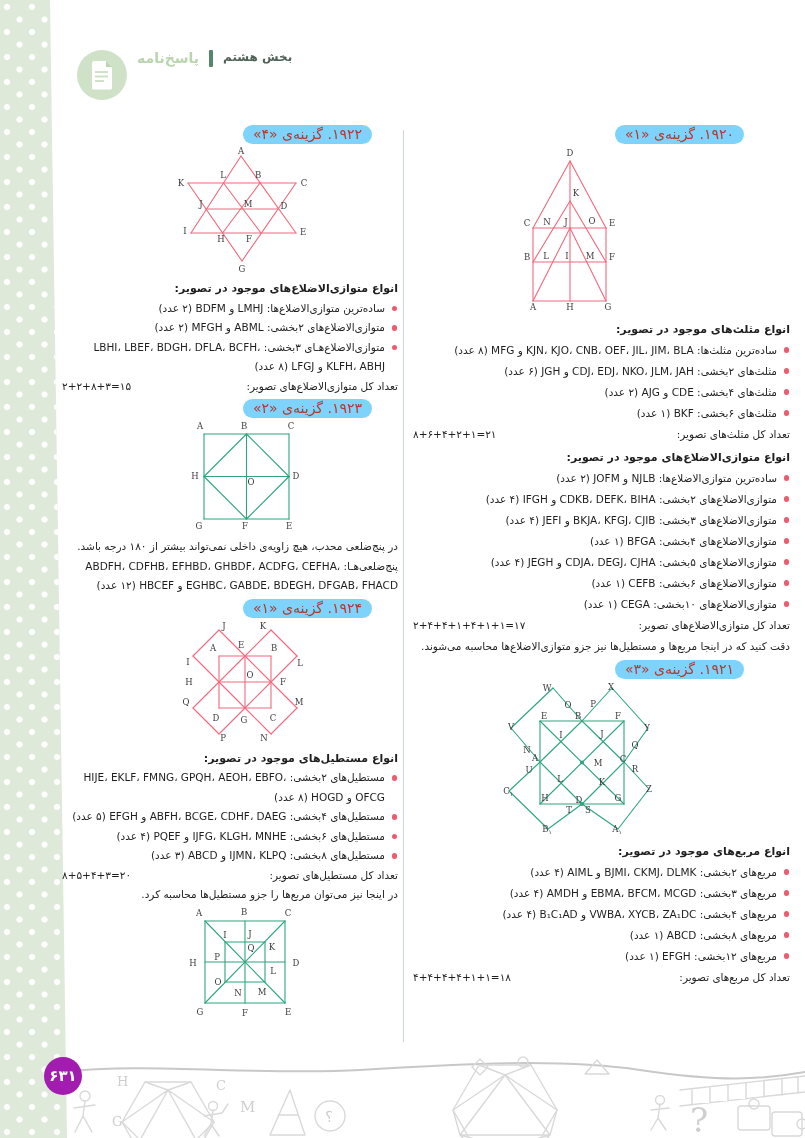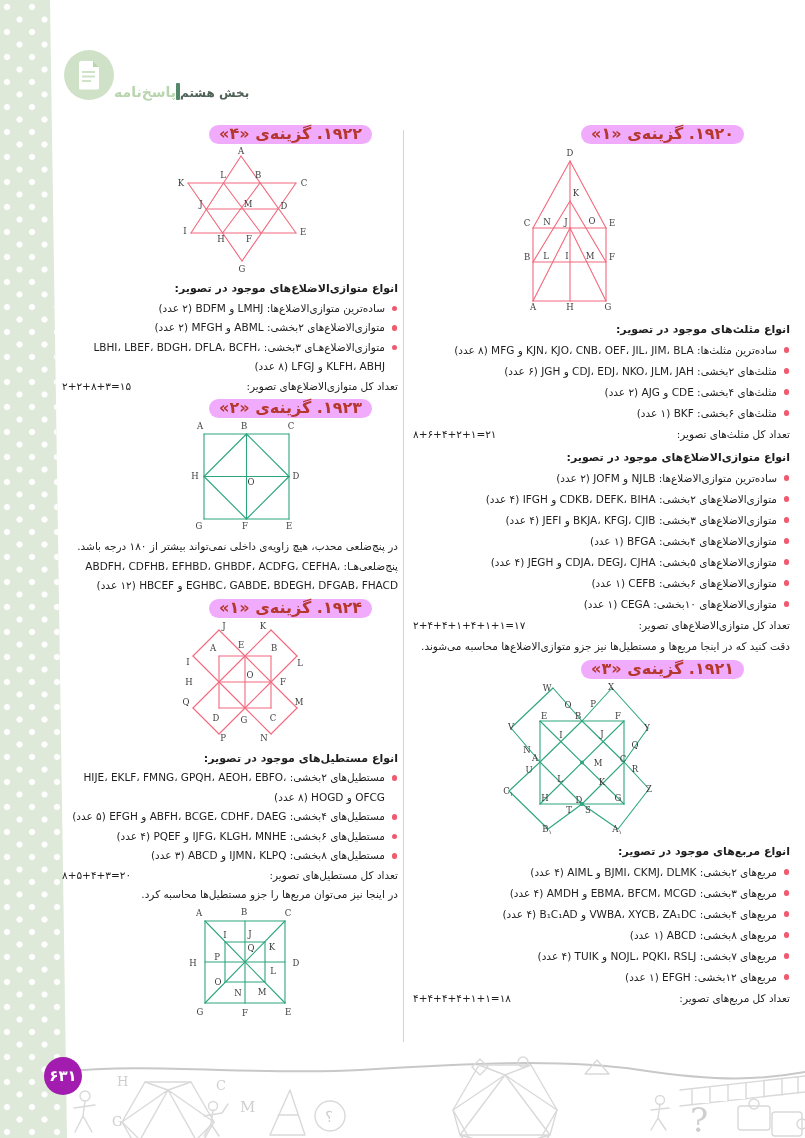--- a/index.html
+++ b/index.html
@@ -4,31 +4,31 @@
 <style>
   *{margin:0;padding:0;box-sizing:border-box}
   html,body{width:805px;height:1138px}
   body{position:relative;background:#fff;font-family:"DejaVu Sans",sans-serif;overflow:hidden}
   .strip{position:absolute;left:0;top:0;width:72px;height:1138px;
     background-color:#dfe9d9;
     background-image:radial-gradient(circle at 7px 7px,rgba(255,255,255,.95) 2.6px,transparent 3.6px),
                      radial-gradient(circle at 19.5px 19.5px,rgba(255,255,255,.95) 2.6px,transparent 3.6px);
     background-size:25px 25px;
     clip-path:polygon(0 0,50px 0,67px 100%,0 100%)}
-  .header{position:absolute;left:64px;top:50px;display:flex;align-items:flex-end;direction:ltr}
+  .header{position:absolute;left:77px;top:50px;display:flex;align-items:flex-start;gap:10px;direction:ltr}
   .hcircle{width:50px;height:50px;border-radius:50%;background:#cfe2c8;display:flex;align-items:center;justify-content:center;flex:0 0 auto}
   .hsub{color:#b9d5ae;font-weight:bold;font-size:14px}
   .hbar{width:4px;height:17px;background:#53886a;border-radius:1px}
   .htitle{color:#4f6156;font-weight:bold;font-size:12px}
   .divider{position:absolute;left:403px;top:130px;width:1px;height:912px;background:#ccd7dd}
   .col{position:absolute;top:122px;direction:rtl;color:#1e1e1e;font-size:10.5px}
   #col-right{left:413px;width:377px;line-height:21px}
   #col-left{left:62px;width:336px;line-height:19.5px}
   .badge-row{margin:3px 0 2px;line-height:normal}
-  .badge{display:inline-block;background:#f0abfc;color:#b5382e;font-weight:bold;font-size:16px;
+  .badge{display:inline-block;background:#7dd3fc;color:#b5382e;font-weight:normal;font-size:14px;
          padding:2px 10px 3px;border-radius:10px;line-height:14px}
   #col-right .badge{margin-left:0;margin-right:46px}
   #col-left .badge{margin-right:26px}
   .heading{font-weight:bold;font-size:11px;margin-top:2px}
   .bullet{position:relative;padding-right:13px}
   .bullet .dot{position:absolute;right:1px;top:7px;width:5.5px;height:5.5px;border-radius:50%;background:#ef5a6e}
   .total{display:flex;justify-content:space-between;align-items:baseline}
   .total .formula{direction:ltr}
   .fig{position:relative;text-align:center;margin:1px 0 3px;line-height:0}
   .fig svg{overflow:visible}
@@ -167,21 +167,20 @@
         <text x="72" y="132" text-anchor="middle">T</text>
         <text x="91" y="132" text-anchor="middle">S</text>
         <text x="50" y="151" text-anchor="middle">B<tspan font-size="6" dy="1.5">۱</tspan></text>
         <text x="120" y="151" text-anchor="middle">A<tspan font-size="6" dy="1.5">۱</tspan></text>
       </svg></div>
     <p class="heading">انواع مربع‌های موجود در تصویر:</p>
     <p class="bullet"><span class="dot"></span><span>مربع‌های ۲بخشی: BJMI، CKMJ، DLMK و AIML (۴ عدد)</span></p>
     <p class="bullet"><span class="dot"></span><span>مربع‌های ۳بخشی: EBMA، BFCM، MCGD و AMDH (۴ عدد)</span></p>
     <p class="bullet"><span class="dot"></span><span>مربع‌های ۴بخشی: VWBA، XYCB، ZA₁DC و B₁C₁AD (۴ عدد)</span></p>
     <p class="bullet"><span class="dot"></span><span>مربع‌های ۸بخشی: ABCD (۱ عدد)</span></p>
-    <p class="bullet"><span class="dot"></span><span>مربع‌های ۷بخشی: NOJL، PQKI، RSLJ و TUIK (۴ عدد)</span></p>
     <p class="bullet"><span class="dot"></span><span>مربع‌های ۱۲بخشی: EFGH (۱ عدد)</span></p>
     <div class="total">
       <span class="tlabel">تعداد کل مربع‌های تصویر:</span>
       <span class="formula" dir="ltr">۴+۴+۴+۴+۱+۱=۱۸</span>
     </div>
   </div>
 <div id="col-left" class="col">
     <div class="badge-row"><span class="badge">۱۹۲۲. گزینه‌ی «۴»</span></div>
     <div class="fig" style="left: 15px;"><svg viewBox="0 0 135 130" width="135" height="130">
         <line x1="63" y1="10" x2="13" y2="87" stroke="#f2697e" stroke-width="1.1" stroke-linecap="round"></line>

